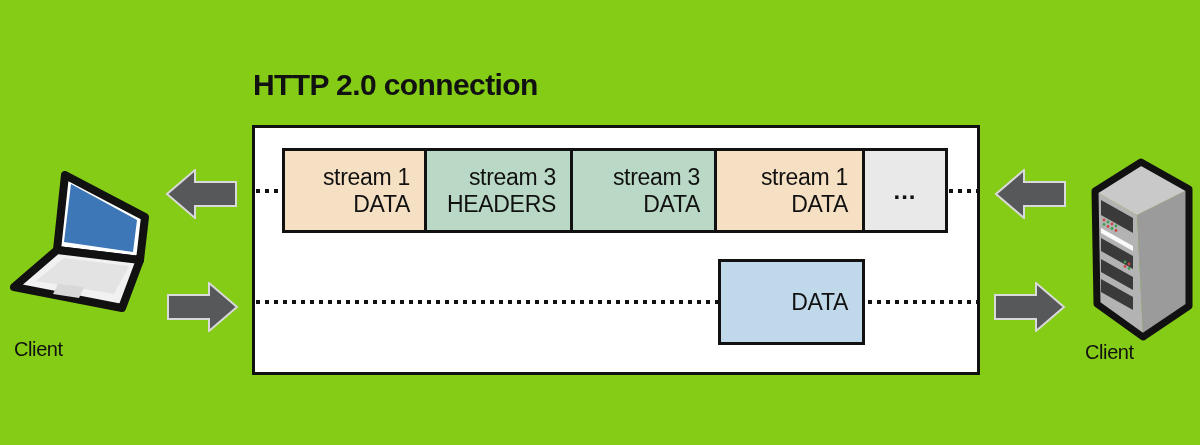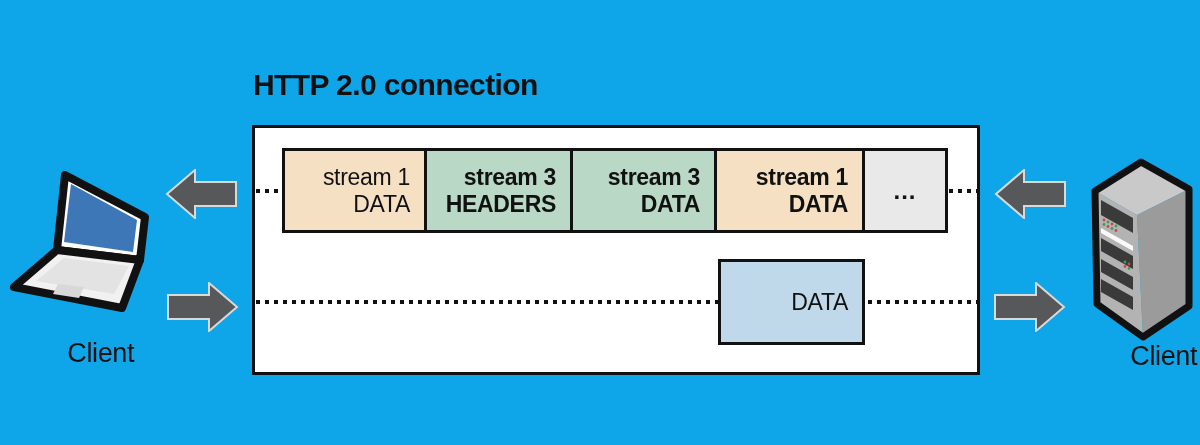--- a/index.html
+++ b/index.html
@@ -1,17 +1,17 @@
 <!DOCTYPE html>
 <html style="--tan: #f6e0c3; --green: #b9d8c5; --blue: #c0d9ea; --gray: #e9e9e9; --arrow: #57585a; --arrow_edge: #d9d9d9; --laptop_screen: #3d77b8; --outline: #111111;"><head>
 <meta charset="utf-8">
 <style>
   html,body{margin:0;padding:0;background:#fff;}
   .canvas{
-    position:relative;width:1200px;height:445px;background:#0ea5e9;overflow:hidden;
+    position:relative;width:1200px;height:445px;background:#84cc16;overflow:hidden;
     font-family:"Liberation Sans",sans-serif;color:#111;
   }
   .title{
     position:absolute;left:253px;top:68px;
     font-size:30px;font-weight:bold;letter-spacing:-0.6px;white-space:nowrap;
   }
   .conn-box{
     position:absolute;left:252px;top:125px;width:728px;height:250px;
     border:3px solid var(--outline,#111);box-sizing:border-box;background:#fff;
   }
@@ -23,33 +23,33 @@
   .dotline.bottom{left:256px;top:300px;width:721px;}
   .frames-row{
     position:absolute;left:282px;top:148px;height:85px;display:flex;z-index:2;
   }
   .frame{
     box-sizing:border-box;height:85px;border:3px solid var(--outline,#111);
     display:flex;flex-direction:column;justify-content:center;
     text-align:right;padding-right:14px;
     font-size:23px;line-height:27px;letter-spacing:-0.3px;
   }
-  .frames-row .frame + .frame{margin-left:-3px;font-weight:bold;}
+  .frames-row .frame + .frame{margin-left:-3px;}
   .frame.f1{width:145px;}
   .frame.f2{width:149px;}
   .frame.f3{width:147px;}
   .frame.f4{width:151px;}
   .frame.f5{width:86px;padding:0;text-align:center;justify-content:center;
     font-size:24px;font-weight:bold;letter-spacing:1px;line-height:60px;}
   .frame.single{
     position:absolute;left:718px;top:259px;width:147px;height:86px;z-index:2;
   }
   .arrow{position:absolute;}
   .side-label{
-    position:absolute;font-size:27px;letter-spacing:-0.4px;text-align:right;white-space:nowrap;
+    position:absolute;font-size:20px;letter-spacing:-0.4px;text-align:left;white-space:nowrap;
   }
   .client-label{left:14px;top:338px;width:120px;}
   .server-label{left:1085px;top:341px;width:112px;}
   .laptop{position:absolute;left:8px;top:165px;}
   .server{position:absolute;left:1085px;top:158px;}
 </style>
 </head>
 <body>
 
 <div class="canvas">

